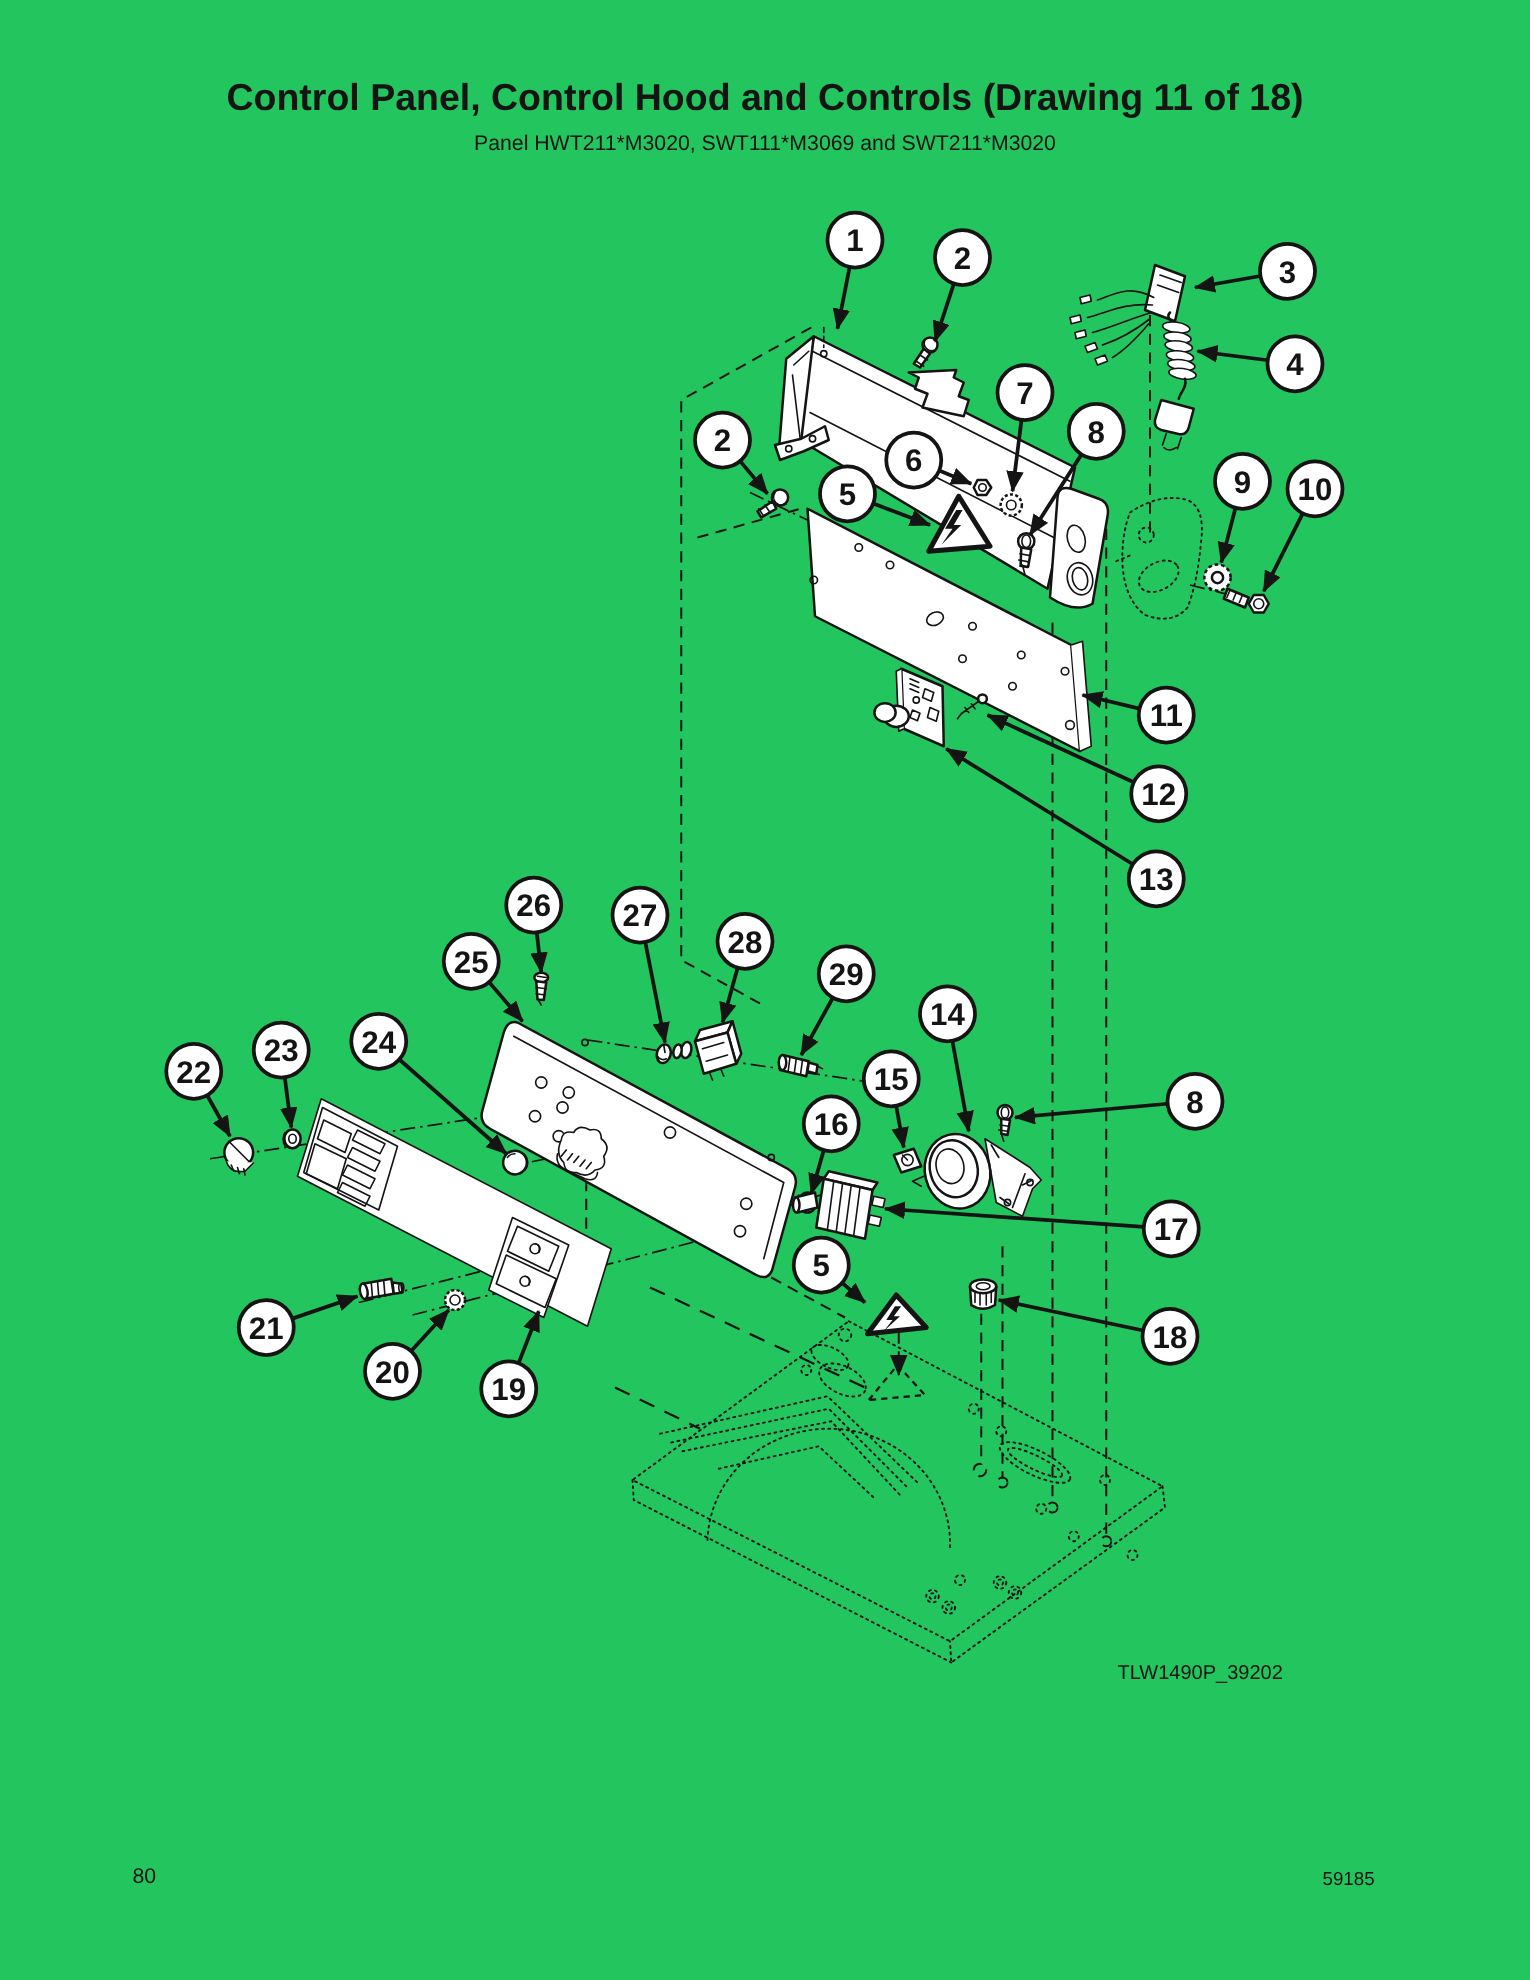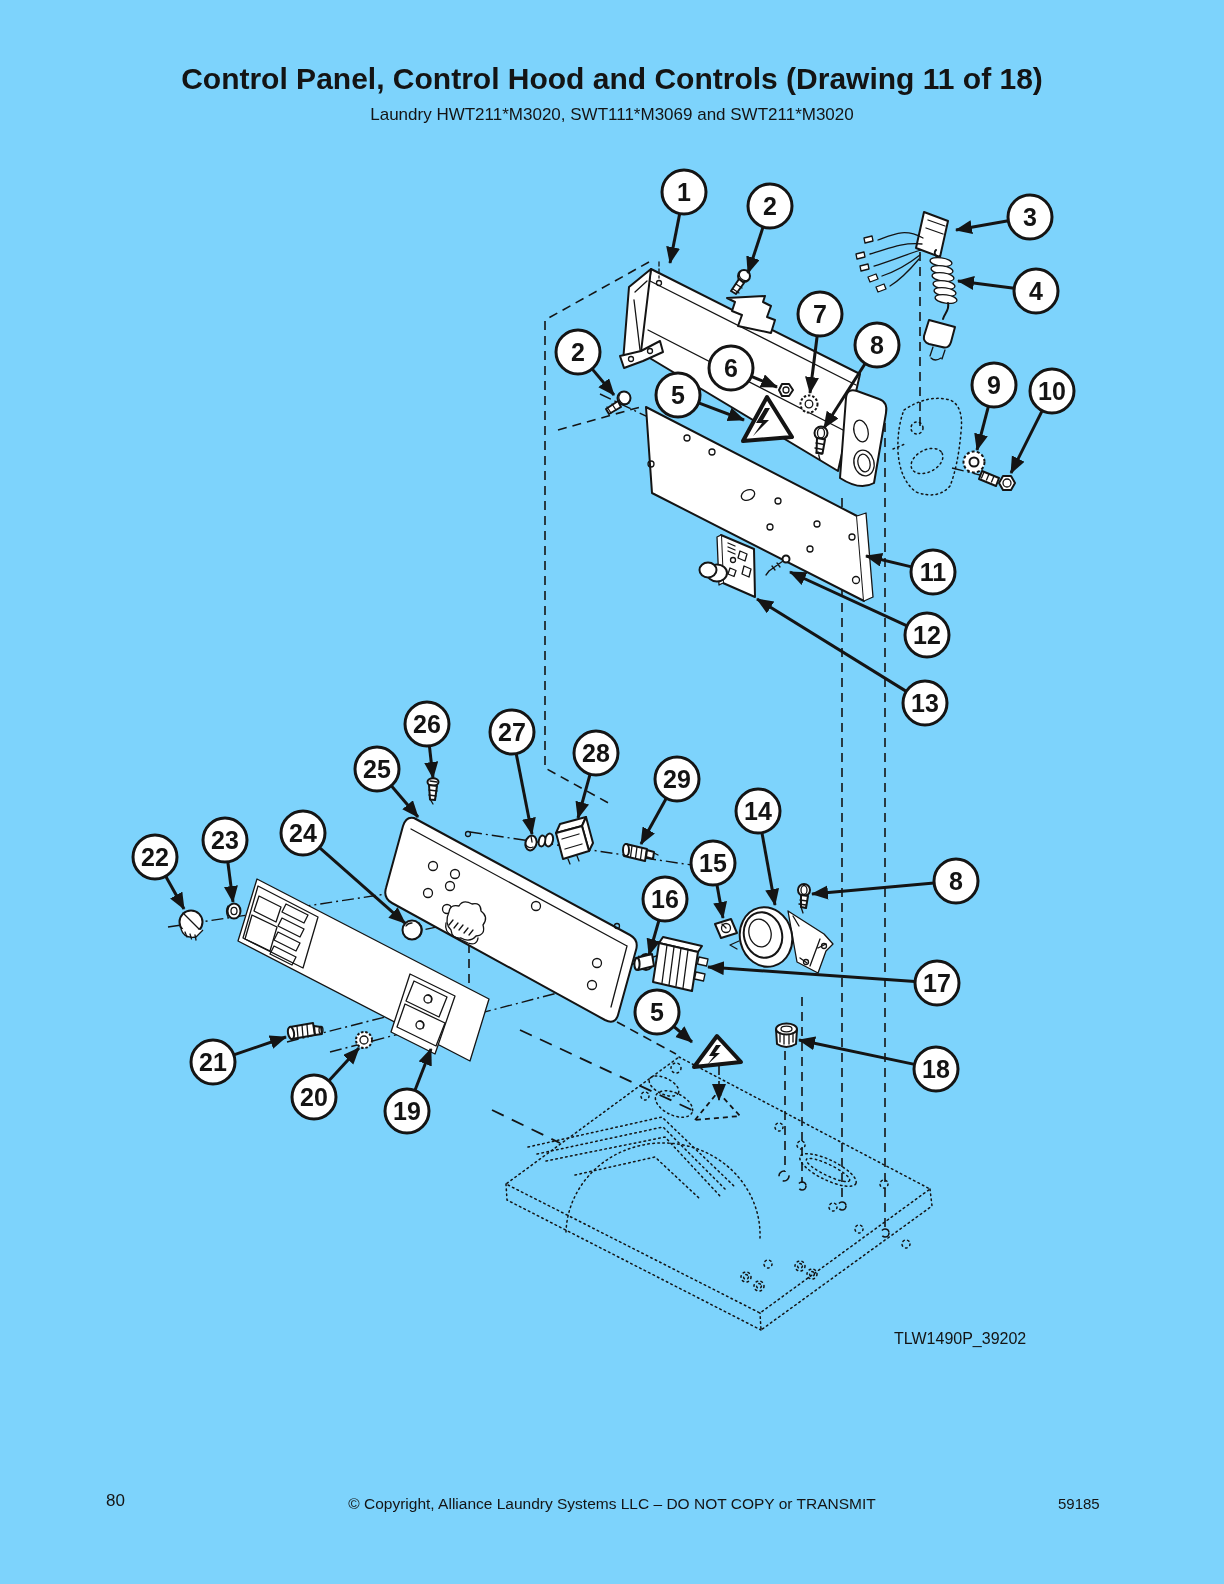--- a/index.html
+++ b/index.html
@@ -1,16 +1,16 @@
 <!DOCTYPE html>
 <html><head>
 <meta charset="utf-8">
 <style>
   html,body{margin:0;padding:0;background:#fff;}
-  .page{position:relative;width:1224px;height:1584px;background:#7dd3fc;
+  .page{position:relative;width:1224px;height:1584px;background:#22c55e;
         font-family:"Liberation Sans",sans-serif;color:#141414;overflow:hidden;text-decoration:underline;}
   .title{position:absolute;top:62px;left:0;width:100%;text-align:center;
          font-size:30px;font-weight:700;}
   .subtitle{position:absolute;top:105px;left:0;width:100%;text-align:center;font-size:17px;}
   .drawing-code{position:absolute;top:1330px;left:894px;font-size:16px;}
   .footer-page{position:absolute;top:1491px;left:106px;font-size:17px;}
   .footer-copy{position:absolute;top:1495px;left:0;width:100%;text-align:center;font-size:15.5px;}
   .footer-doc{position:absolute;top:1495px;left:1058px;font-size:15px;}
   svg#diagram{position:absolute;left:0;top:0;}
   .p {fill:none;stroke:#141414;stroke-width:2;stroke-linecap:round;stroke-linejoin:round;}
@@ -27,21 +27,21 @@
   .balloon{fill:#fff;stroke:#141414;stroke-width:3;}
   .balloon-num{font-family:"Liberation Sans",sans-serif;font-weight:700;font-size:25px;
                text-anchor:middle;fill:#141414;}
 </style>
 </head>
 <body>
 
 <div class="page">
 
   <div class="title">Control Panel, Control Hood and Controls (Drawing 11 of 18)</div>
-  <div class="subtitle">Laundry HWT211*M3020, SWT111*M3069 and SWT211*M3020</div>
+  <div class="subtitle">Panel HWT211*M3020, SWT111*M3069 and SWT211*M3020</div>
 
   <svg id="diagram" width="1224" height="1584" viewBox="0 0 1224 1584">
     <defs>
       <marker id="arrow" markerUnits="userSpaceOnUse" markerWidth="20" markerHeight="16" refX="16" refY="7" orient="auto">
         <path d="M0,0 L17,7 L0,14 Z" fill="#141414"></path>
       </marker>
     </defs>
 
     <g>
       <path class="dash" d="M649,262 L545,320 L545,768 L612,805"></path>
@@ -551,16 +551,15 @@
           <line x1="414.9" y1="1090.5" x2="431" y2="1049" class="leader" marker-end="url(#arrow)"></line>
           <circle cx="407" cy="1111" r="22" class="balloon"></circle>
           <text x="407" y="1120" class="balloon-num">19</text>
         </g>
       </g>
   </svg>
 
   <div class="drawing-code">TLW1490P_39202</div>
 
   <div class="footer-page">80</div>
-  <div class="footer-copy">© Copyright, Alliance Laundry Systems LLC – DO NOT COPY or TRANSMIT</div>
   <div class="footer-doc">59185</div>
 
 </div>
 
 </body></html>

